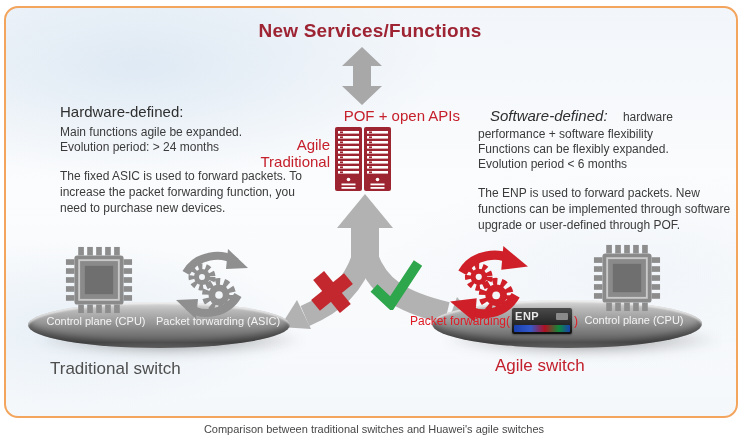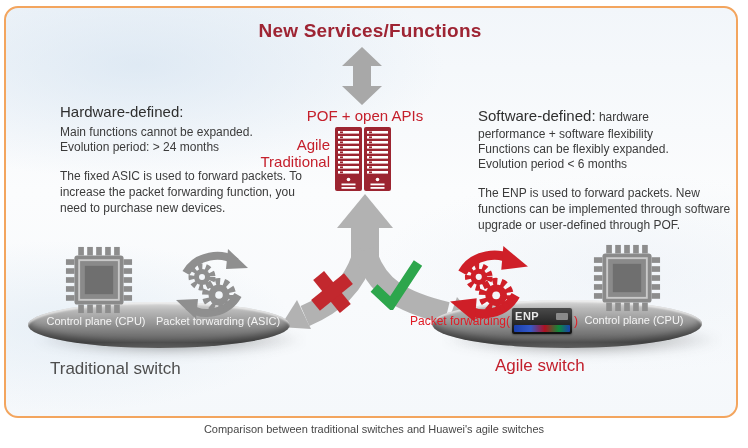--- a/index.html
+++ b/index.html
@@ -12,30 +12,30 @@
     left:4px;top:6px;width:730px;height:408px;
     border:2px solid #f3a55e;border-radius:14px;
     background:
       radial-gradient(60% 40% at 18% 14%, rgba(205,222,238,.55), rgba(205,222,238,0) 70%),
       radial-gradient(45% 30% at 8% 78%, rgba(212,227,240,.45), rgba(212,227,240,0) 70%),
       radial-gradient(50% 35% at 85% 65%, rgba(226,234,243,.35), rgba(226,234,243,0) 70%),
       linear-gradient(180deg,#f2f6fa 0%,#fbfcfd 45%,#f5f8fb 100%);
   }
   .title{left:180px;top:20px;width:380px;text-align:center;
     font-size:19px;font-weight:bold;color:#9e2433;letter-spacing:.2px;}
-  .pof{left:270px;top:107px;width:190px;text-align:center;font-size:15px;color:#c5202c;}
+  .pof{left:270px;top:107px;width:190px;text-align:right;font-size:15px;color:#c5202c;}
   .controller{left:238px;top:136px;width:92px;text-align:right;
     font-size:15px;color:#c5202c;line-height:17px;}
   .panel{font-size:12px;color:#3b3b3b;line-height:15px;}
   .panel .head{font-size:15px;color:#2f2f2f;margin-bottom:6px;}
   .panel .para{margin-top:13px;line-height:16px;}
   .left-panel{left:60px;top:104px;width:242px;}
   .right-panel{left:478px;top:108px;width:256px;}
   .right-panel .headline{margin-bottom:2px;}
-  .right-panel .head{display:inline;margin:0;}
+  .right-panel .head{display:inline;margin:12px;font-style:italic;}
   .right-panel .head-suffix{font-size:12px;color:#3b3b3b;}
   .platform{
     border-radius:50%;
     background:linear-gradient(180deg,#dcdcdc 0%,#b9b9b9 18%,#949494 48%,#818181 62%,#5f5f5f 88%,#8f8f8f 100%);
     box-shadow: inset 0 2px 2px rgba(255,255,255,.65), inset 0 -5px 7px rgba(0,0,0,.38);
   }
   .plat-left{left:28px;top:302px;width:262px;height:46px;}
   .plat-right{left:432px;top:300px;width:270px;height:48px;}
   .plat-shadow{
     border-radius:50%;
@@ -136,21 +136,21 @@
     <line x1="41" y1="11" x2="11" y2="41"></line>
   </g>
 </svg>
 
 <svg class="abs" style="left:366px;top:252px" width="58" height="58" viewBox="0 0 58 58">
   <polyline points="8,36 25,52 52,11" fill="none" stroke="#2da64c" stroke-width="10"></polyline>
 </svg>
 
 <div class="abs panel left-panel">
   <div class="head">Hardware-defined:</div>
-  <div>Main functions cannot be expanded.</div>
+  <div>Main functions agile be expanded.</div>
   <div>Evolution period: &gt; 24 months</div>
   <div class="para">The fixed ASIC is used to forward packets. To increase the packet forwarding function, you need to purchase new devices.</div>
 </div>
 
 <div class="abs panel right-panel">
   <div class="headline">
     <span class="head">Software-defined:</span><span class="head-suffix"> hardware</span>
   </div>
   <div>performance + software flexibility</div>
   <div>Functions can be flexibly expanded.</div>

